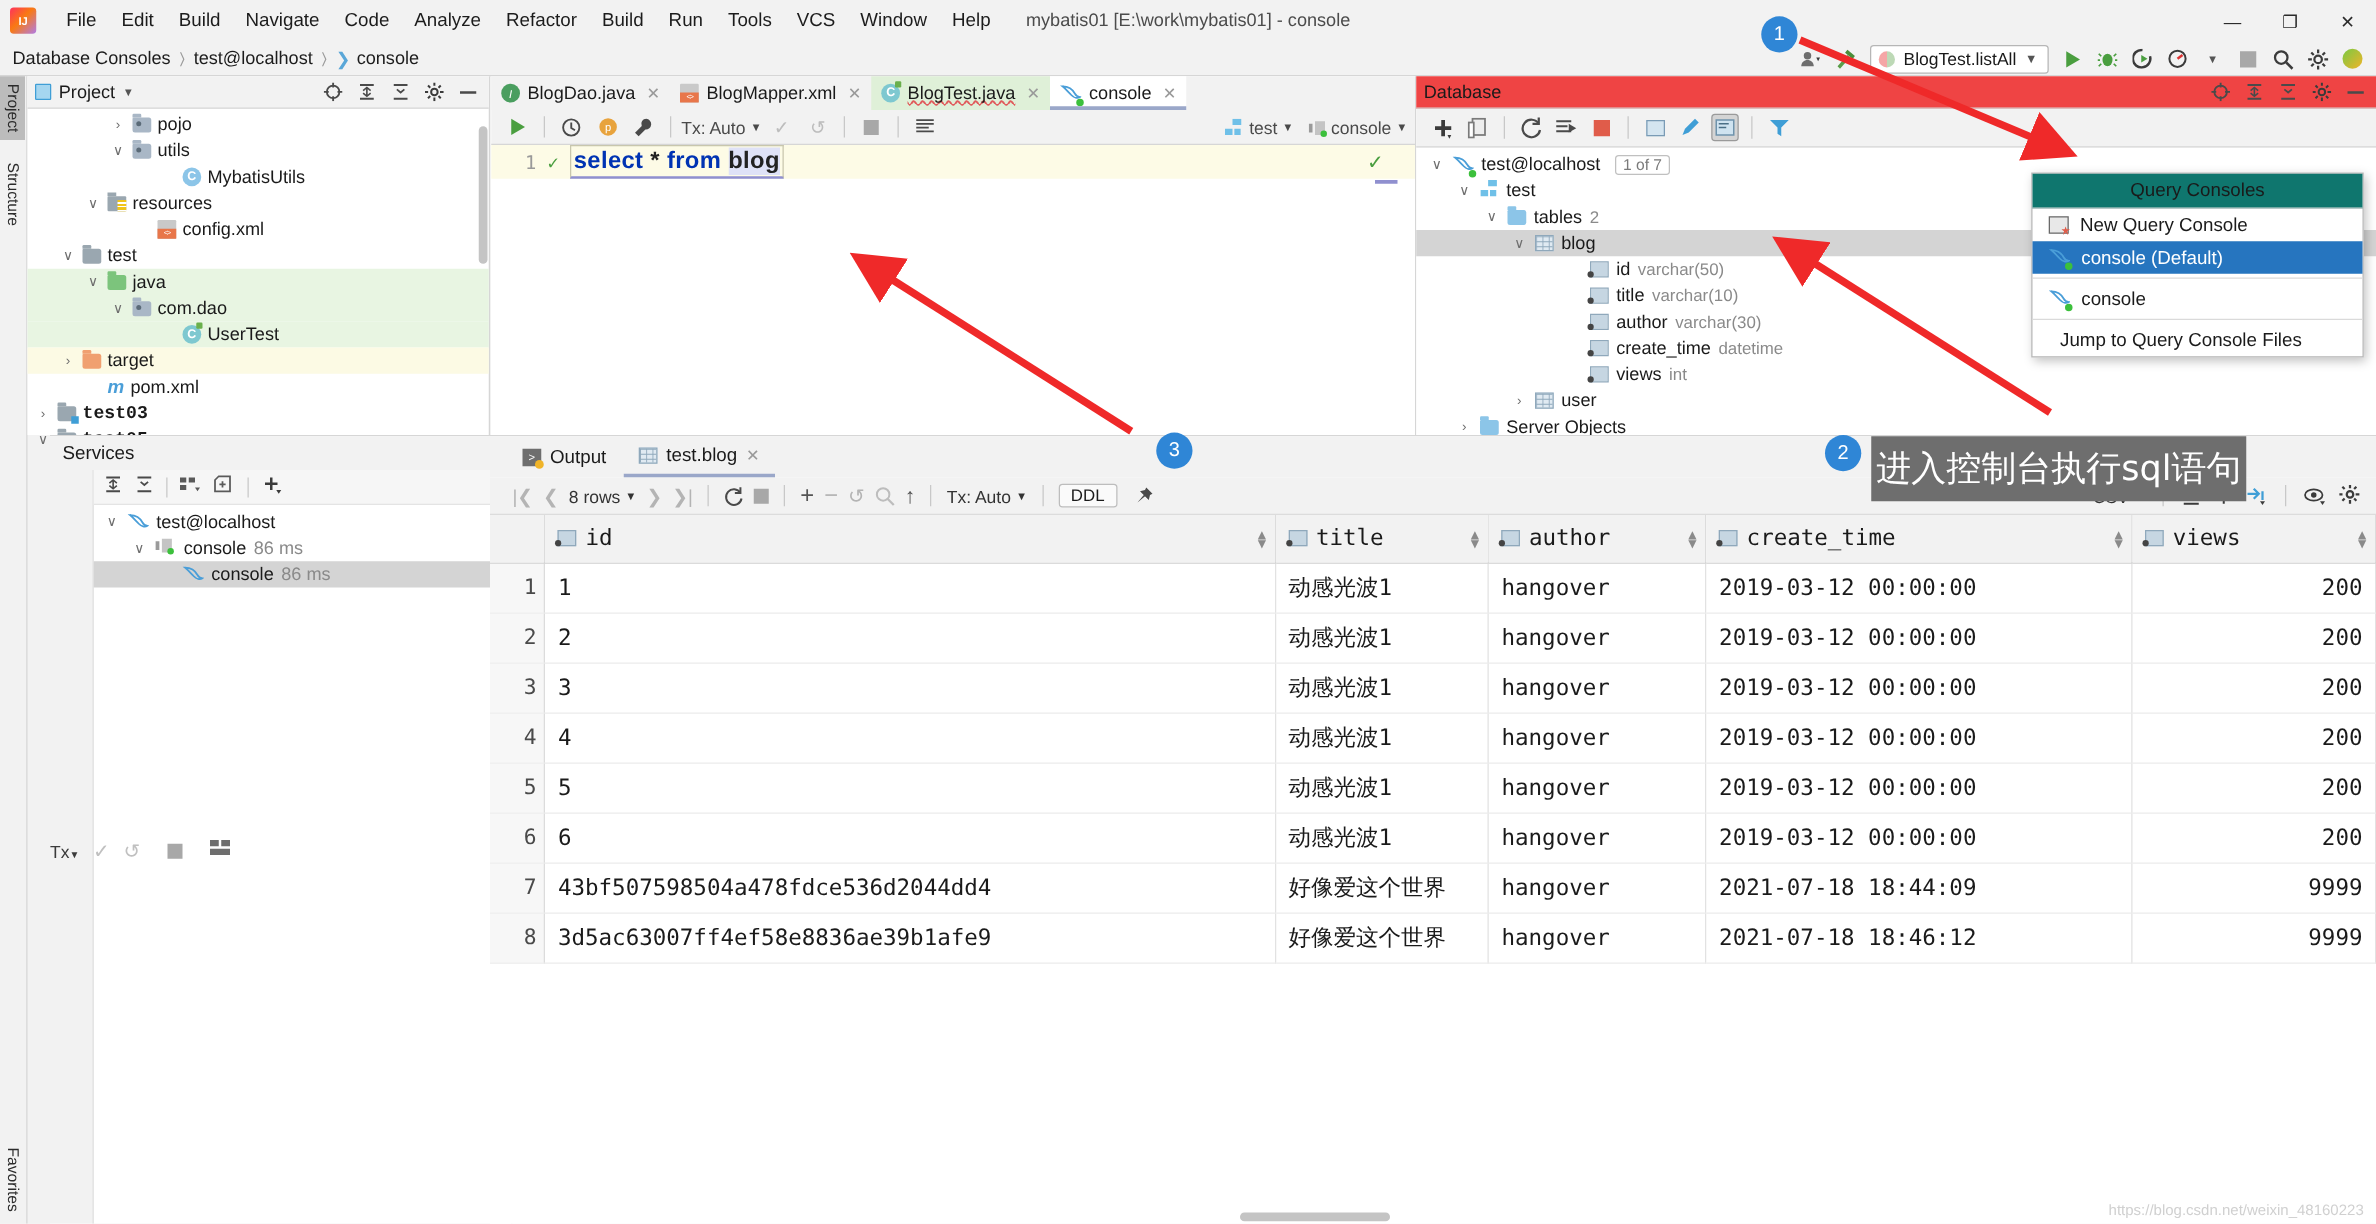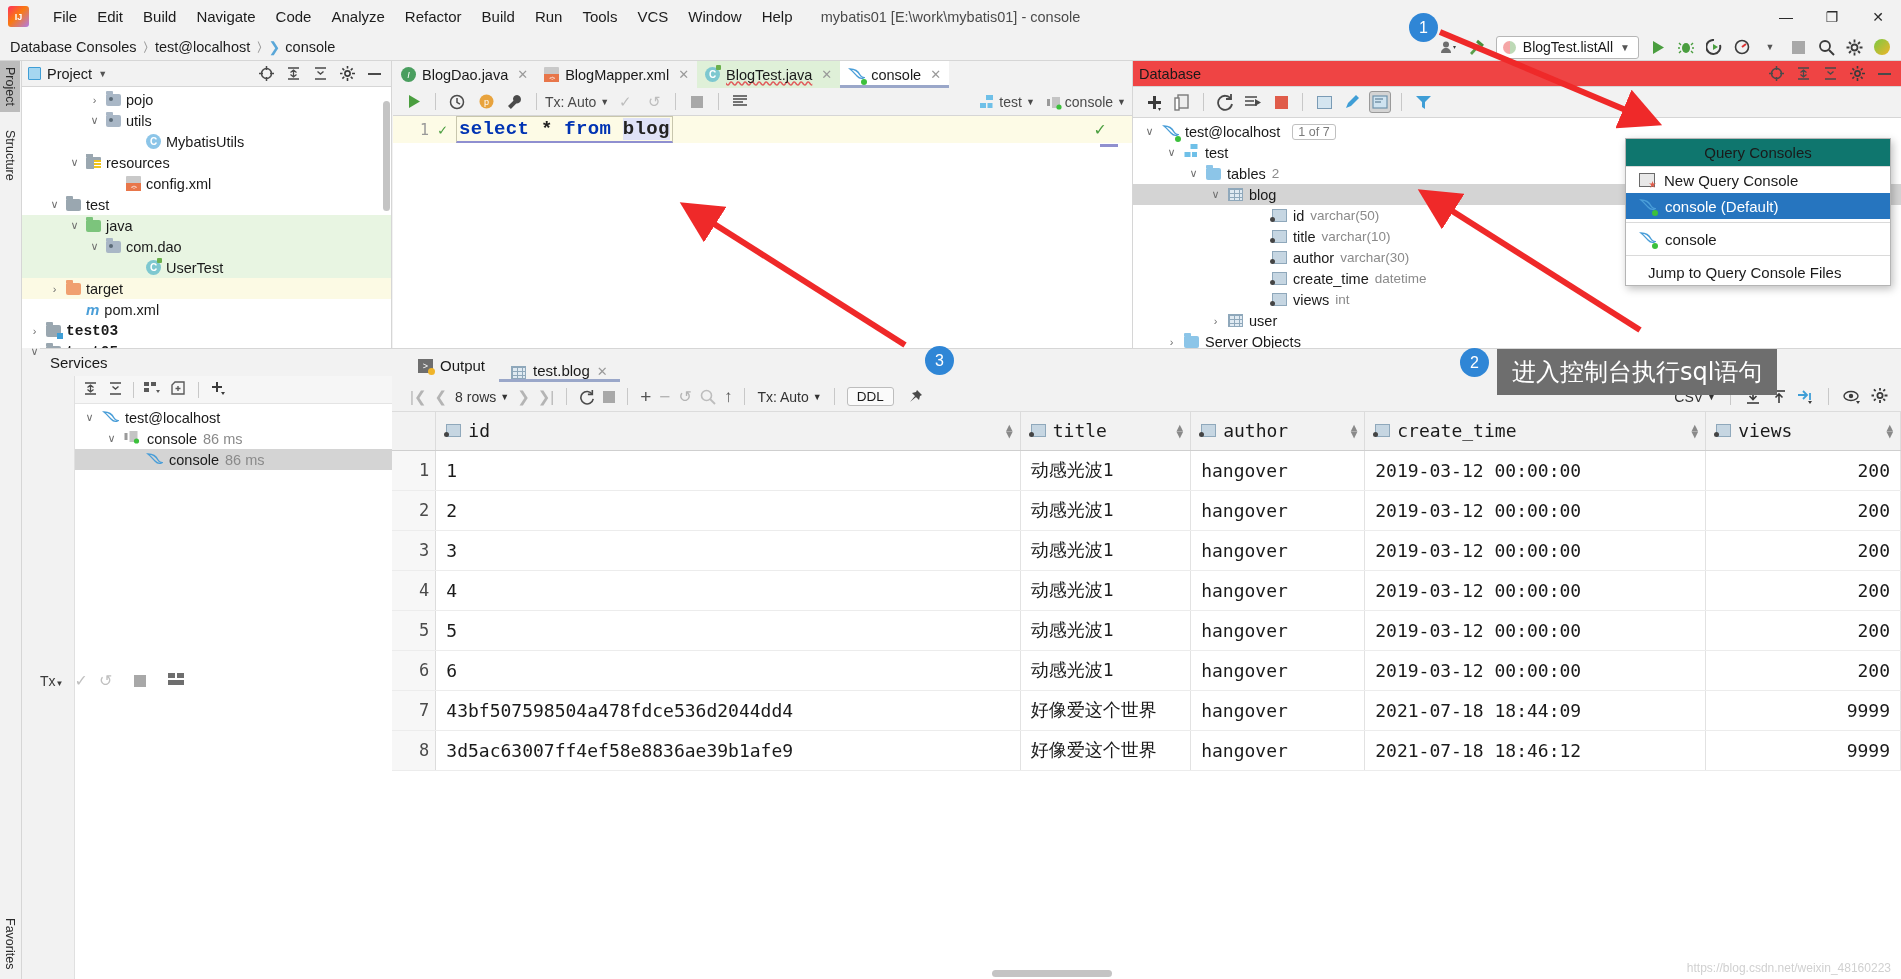--- a/index.html
+++ b/index.html
@@ -200,21 +200,21 @@
   .code-area { position: absolute; left: 0; right: 0; top: 55px; bottom: 0; background: #fff; }
   .gutter-row {
     display: flex; align-items: center; height: 27px; background: #fdfbe6;
   }
   .gutter {
     width: 63px; display: flex; align-items: center; justify-content: flex-end; gap: 9px;
     padding-right: 9px; font-size: 15px; color: #999; font-family: "DejaVu Sans Mono", monospace;
   }
   .ok-check { color: #4a9e3f; font-size: 15px; }
   .code-line {
-    font-family: Liberation Mono, monospace; font-size: 19px; letter-spacing: 0.3px;
+    font-family: Liberation Sans, sans-serif; font-size: 19px; letter-spacing: 0.3px;
     display: flex; align-items: center; height: 27px;
   }
   .kw { color: #0033b3; font-weight: bold; }
   .star { color: #222; font-weight: bold; }
   .ident { color: #222; background: #dfe2f7; font-weight: bold; }
   .code-sel { background: #fdfbe6; border: 1px solid #c8c6ad; border-bottom: 2px solid #8f8fd0; padding: 0 2px;}
   .code-right-check {
     position: absolute; right: 25px; top: 4px; color: #4a9e3f; font-size: 16px;
   }
   .code-right-mark { position: absolute; right: 14px; top: 28px; width: 18px; height: 3px; background: #9090cf; }
@@ -305,21 +305,21 @@
 
   
   .results {
     position: absolute; left: 392px; top: 287px; right: 0; bottom: 0;
     background: #fff; border-top: 1px solid #d6d6d6;
   }
   .res-tabs { height: 33px; background: #f2f2f2; display: flex; align-items: center;
     padding-left: 14px; gap: 2px; }
   .res-tab { display: flex; align-items: center; gap: 7px; padding: 0 12px; height: 33px;
     font-size: 15px; white-space: nowrap; }
-  .res-tab.active { border-bottom: 3px solid #9aa7c9; align-items: flex-end; }
+  .res-tab.active { border-bottom: 3px solid #9aa7c9; }
   .out-ico { width: 15px; height: 14px; background: #6e6e6e; color: #fff; font-size: 9px;
     display: flex; align-items: center; justify-content: center; flex: none; position: relative; }
   .out-ico::after { content: ""; position: absolute; right: -2px; bottom: -2px; width: 7px; height: 7px;
     background: #f0b429; border-radius: 50%; }
 
   .grid-toolbar {
     height: 30px; background: #f2f2f2; display: flex; align-items: center; gap: 8px;
     padding-left: 18px; position: relative; border-bottom: 1px solid #dcdcdc;
   }
   .grid-toolbar .sep { width: 1px; height: 17px; background: #c8c8c8; margin: 0 4px; }
@@ -358,21 +358,21 @@
   .cjk { font-family: "DejaVu Sans", sans-serif; font-size: 17px; }
 
   
   .anno { position: absolute; z-index: 80; pointer-events: none; }
   .badge-num {
     width: 29px; height: 29px; border-radius: 50%; background: #2f86d6; color: #fff;
     display: flex; align-items: center; justify-content: center; font-size: 16px;
     font-family: "Liberation Sans", sans-serif;
   }
   .callout {
-    background: #6e6e6e; color: #fff; font-size: 24px; padding: 7px 15px;
+    background: #6e6e6e; color: #fff; font-size: 28px; padding: 7px 4px;
     font-family: "DejaVu Sans", sans-serif; white-space: nowrap;
   }
   .watermark {
     position: absolute; right: 10px; bottom: 4px; font-size: 12px; color: #d0d0d0; z-index: 5;
   }
   .hscroll {
     position: absolute; left: 600px; bottom: 2px; width: 120px; height: 7px;
     background: #c4c4c4; border-radius: 4px; z-index: 6;
   }
 </style>

